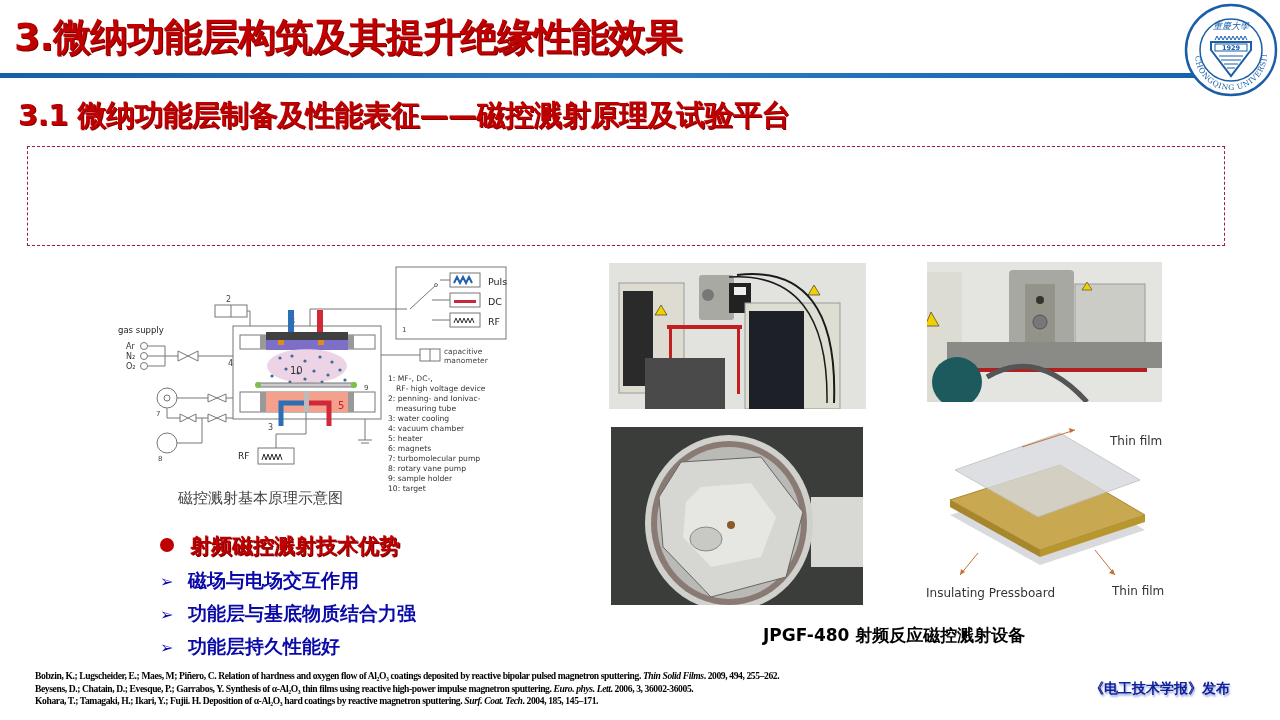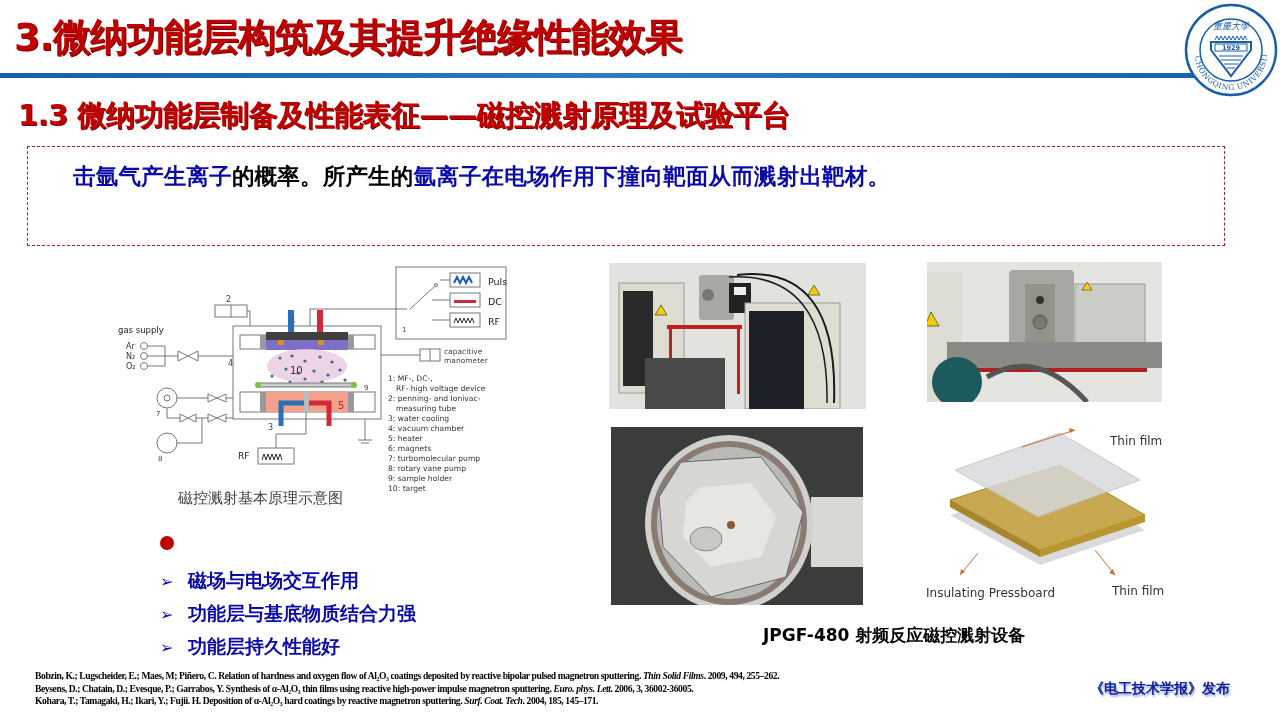--- a/index.html
+++ b/index.html
@@ -98,27 +98,24 @@
   <text x="48" y="48" text-anchor="middle" font-size="6.5" font-weight="bold" fill="#1a5ea8" font-family="DejaVu Sans, sans-serif">1929</text>
   <path d="M36 54 L60 54 M38 58 L58 58 M41 62 L55 62 M44 66 L52 66" stroke="#1a5ea8" stroke-width="1.2"></path>
   <path d="M32 38 L34 34 L36 38 L38 34 L40 38 L42 34 L44 38 L46 34 L48 38 L50 34 L52 38 L54 34 L56 38 L58 34 L60 38 L62 34 L64 38" fill="none" stroke="#1a5ea8" stroke-width="1"></path>
   <text x="48" y="27" text-anchor="middle" font-size="9" fill="#1a5ea8" font-family="DejaVu Serif, serif" font-style="italic">重慶大學</text>
   <path id="arcB" d="M12 52 A36 36 0 0 0 84 52" fill="none"></path>
   <text font-size="7.5" fill="#1a5ea8" font-family="DejaVu Serif, serif" letter-spacing="0.6">
     <textPath href="#arcB" startOffset="2%">CHONGQING UNIVERSITY</textPath>
   </text>
 </svg>
 
-<div class="subtitle">1.3 微纳功能层制备及性能表征——磁控溅射原理及试验平台</div>
+<div class="subtitle">3.1 微纳功能层制备及性能表征——磁控溅射原理及试验平台</div>
 
 <div class="principle-box">
   <div class="principle-text">
-    <div class="indent">
-      <span class="c-blue">击氩气产生离子</span><span class="c-black">的概率。所产生的</span><span class="c-blue">氩离子在电场作用下撞向靶面从而溅射出靶材。</span>
-    </div>
   </div>
 </div>
 
 <svg class="diagram" viewBox="0 0 430 240" font-family="DejaVu Sans, sans-serif">
 
   <rect x="296" y="9" width="110" height="72" fill="#fff" stroke="#777" stroke-width="1"></rect>
   <rect x="350" y="15" width="30" height="14" fill="#fff" stroke="#777"></rect>
   <path d="M354 25 l3 -6 l3 6 l3 -6 l3 6 l3 -6 l3 6" stroke="#2060b0" stroke-width="2" fill="none"></path>
   <text x="388" y="27" font-size="9.5" fill="#222">Puls</text>
   <rect x="350" y="35" width="30" height="14" fill="#fff" stroke="#777"></rect>
@@ -239,21 +236,21 @@
     <text x="288" y="193">6: magnets</text>
     <text x="288" y="203">7: turbomolecular pump</text>
     <text x="288" y="213">8: rotary vane pump</text>
     <text x="288" y="223">9: sample holder</text>
     <text x="288" y="233">10: target</text>
   </g>
 </svg>
 <div class="diagram-caption">磁控溅射基本原理示意图</div>
 
 <div class="adv-head">
-  <span class="dot"></span>
+  <span class="dot"></span><span>射频磁控溅射技术优势</span>
 </div>
 <div class="adv-item" style="top:568px;">
   <span class="arr">➢</span><span>磁场与电场交互作用</span>
 </div>
 <div class="adv-item" style="top:601px;">
   <span class="arr">➢</span><span>功能层与基底物质结合力强</span>
 </div>
 <div class="adv-item" style="top:634px;">
   <span class="arr">➢</span><span>功能层持久性能好</span>
 </div>

